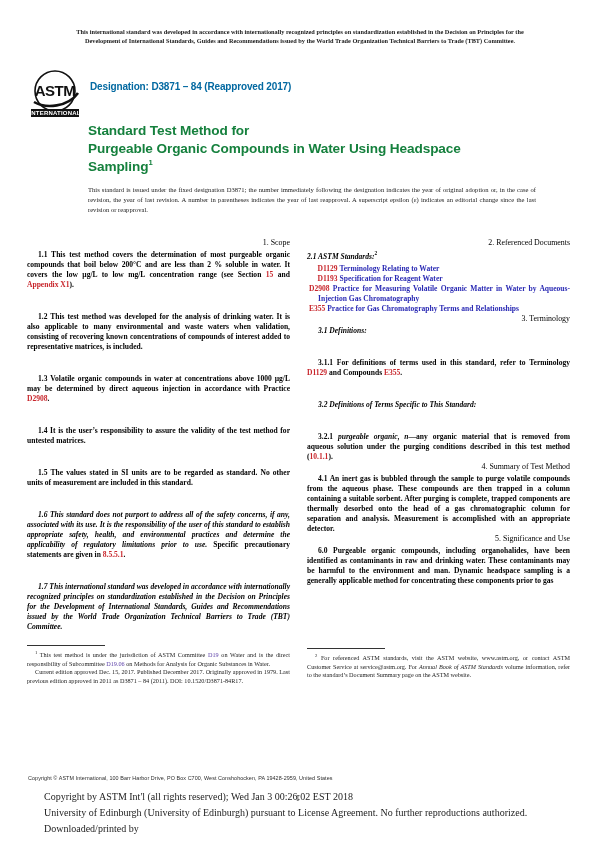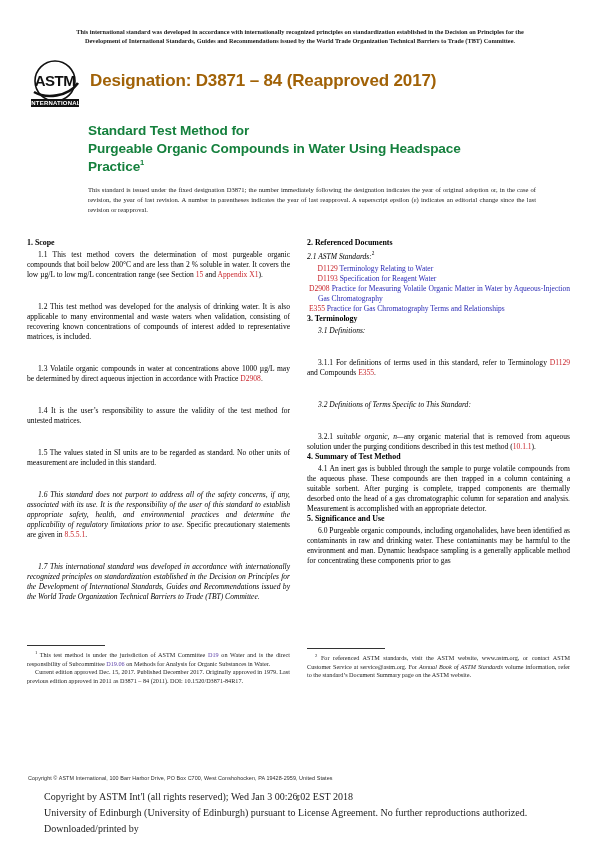--- a/index.html
+++ b/index.html
@@ -35,42 +35,42 @@
     line-height: 1.42;
     text-align: center;
     color: #1a1a1a;
   }
   .wto-note .l2 { display: block; }
 
   
   .designation-row {
     position: absolute;
     left: 28px;
-    top: 59px;
+    top: 69px;
     width: 540px;
     height: 50px;
   }
   .astm-logo {
     position: absolute;
     left: 0px;
     top: 0px;
     width: 58px;
     height: 50px;
   }
   .astm-logo svg { display: block; }
 
   .designation-text {
     position: absolute;
     left: 62px;
     top: 12px;
     font-family: "Liberation Sans", sans-serif;
-    font-size: 17px;
+    font-size: 10px;
     font-weight: bold;
     letter-spacing: -0.15px;
-    color: #a16207;
+    color: #0369a1;
   }
 
   
   .title-block {
     position: absolute;
     left: 88px;
     top: 122px;
     width: 450px;
   }
   .doc-title {
@@ -108,33 +108,34 @@
     font-size: 7.55px;
     line-height: 1.325;
     text-align: justify;
     color: #000;
   }
   .col-left  { left: 27px; }
   .col-right { left: 307px; }
 
   h2.sec {
     font-size: 7.9px;
-    font-weight: bold;
+    font-weight: normal;
     margin: 0 0 2px 0;
     line-height: 1.3;
-    text-align: left;
+    text-align: right;
     font-family: "Liberation Serif", serif;
   }
   .sec-gap { margin-top: 8.5px; }
 
   p.para {
     margin: 0 0 0 0;
     text-indent: 11px;
     text-align: justify;
     hyphens: none;
+    font-weight: bold;
   }
   p.para + p.para { margin-top: 22px; }
 
   p.italic { font-style: italic; }
   .it { font-style: italic; }
   .num { font-style: normal; }
 
   .lnk-red  { color: #c8262c; }
   .lnk-blue { color: #2a2ab4; }
   .lnk-purple { color: #5b3fa8; }
@@ -142,20 +143,21 @@
   sup.fn {
     font-size: 5.3px;
     vertical-align: super;
   }
 
   
   .ref-list {
     margin: 2px 0 0 0;
     padding: 0;
     list-style: none;
+    font-weight: bold;
   }
   .ref-list li {
     margin: 0 0 0 11px;
     padding: 0;
     text-indent: -0.5px;
     text-align: justify;
     line-height: 1.325;
   }
   .ref-hang {
     padding-left: 9px;
@@ -242,21 +244,21 @@
         <text x="27" y="46.4" font-family="Liberation Sans, sans-serif" font-size="6" font-weight="bold" fill="#fff" text-anchor="middle" letter-spacing="0.2">INTERNATIONAL</text>
       </svg>
     </div>
     <div class="designation-text">Designation: D3871 – 84 (Reapproved 2017)</div>
   </div>
 
   <div class="title-block">
     <div class="doc-title">
       <span>Standard Test Method for</span><br>
       <span>Purgeable Organic Compounds in Water Using Headspace</span><br>
-      <span>Practice</span><sup>1</sup>
+      <span>Sampling</span><sup>1</sup>
     </div>
   </div>
 
   <div class="issue-note">This standard is issued under the fixed designation D3871; the number immediately following the designation indicates the year of original adoption or, in the case of revision, the year of last revision. A number in parentheses indicates the year of last reapproval. A superscript epsilon (ε) indicates an editorial change since the last revision or reapproval.</div>
 
   <div class="col col-left">
 
     <h2 class="sec">1. Scope</h2>
 
     <p class="para"><span>1.1 This test method covers the determination of most purgeable organic compounds that boil below 200°C and are less than 2 % soluble in water. It covers the low µg/L to low mg/L concentration range (see Section </span><span class="lnk-red">15</span><span> and </span><span class="lnk-red">Appendix X1</span><span>).</span></p>
@@ -292,21 +294,21 @@
     </ul>
 
     <h2 class="sec sec-gap">3. Terminology</h2>
 
     <p class="para italic">3.1 Definitions:</p>
 
     <p class="para"><span>3.1.1 For definitions of terms used in this standard, refer to Terminology </span><span class="lnk-red">D1129</span><span> and Compounds </span><span class="lnk-red">E355</span><span>.</span></p>
 
     <p class="para italic">3.2 Definitions of Terms Specific to This Standard:</p>
 
-    <p class="para"><span>3.2.1 </span><span class="it">suitable organic, n—</span><span>any organic material that is removed from aqueous solution under the purging conditions described in this test method (</span><span class="lnk-red">10.1.1</span><span>).</span></p>
+    <p class="para"><span>3.2.1 </span><span class="it">purgeable organic, n—</span><span>any organic material that is removed from aqueous solution under the purging conditions described in this test method (</span><span class="lnk-red">10.1.1</span><span>).</span></p>
 
     <h2 class="sec sec-gap">4. Summary of Test Method</h2>
 
     <p class="para">4.1 An inert gas is bubbled through the sample to purge volatile compounds from the aqueous phase. These compounds are then trapped in a column containing a suitable sorbent. After purging is complete, trapped components are thermally desorbed onto the head of a gas chromatographic column for separation and analysis. Measurement is accomplished with an appropriate detector.</p>
 
     <h2 class="sec sec-gap">5. Significance and Use</h2>
 
     <p class="para">6.0 Purgeable organic compounds, including organohalides, have been identified as contaminants in raw and drinking water. These contaminants may be harmful to the environment and man. Dynamic headspace sampling is a generally applicable method for concentrating these components prior to gas</p>
   </div>
 

